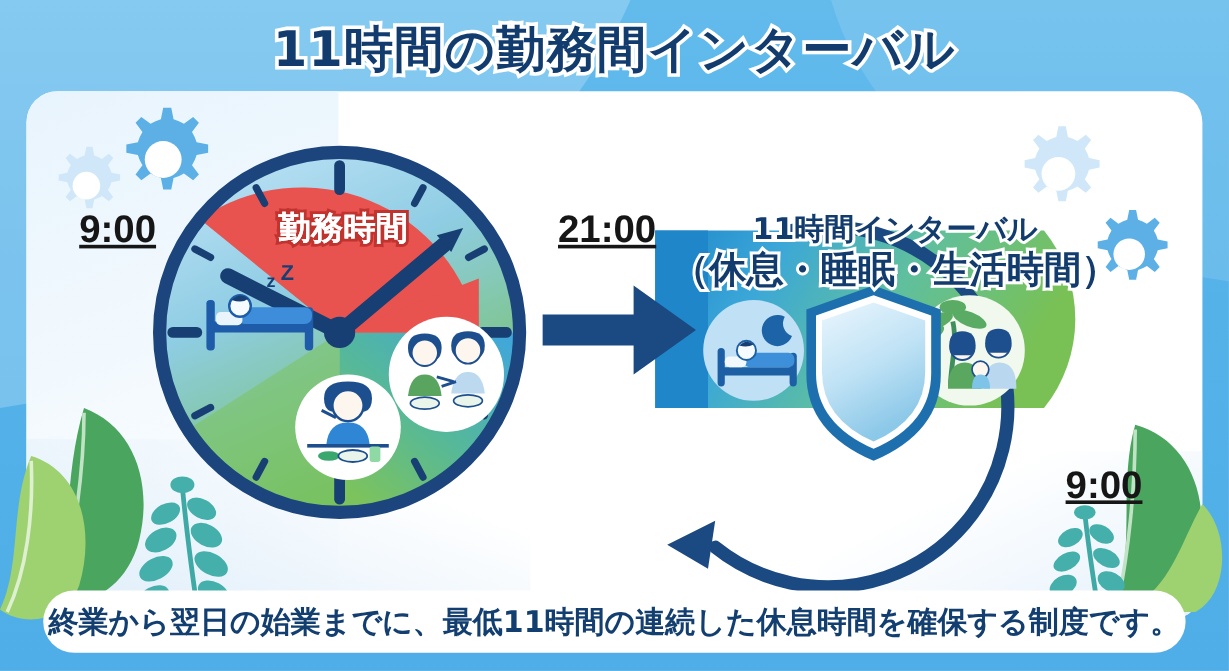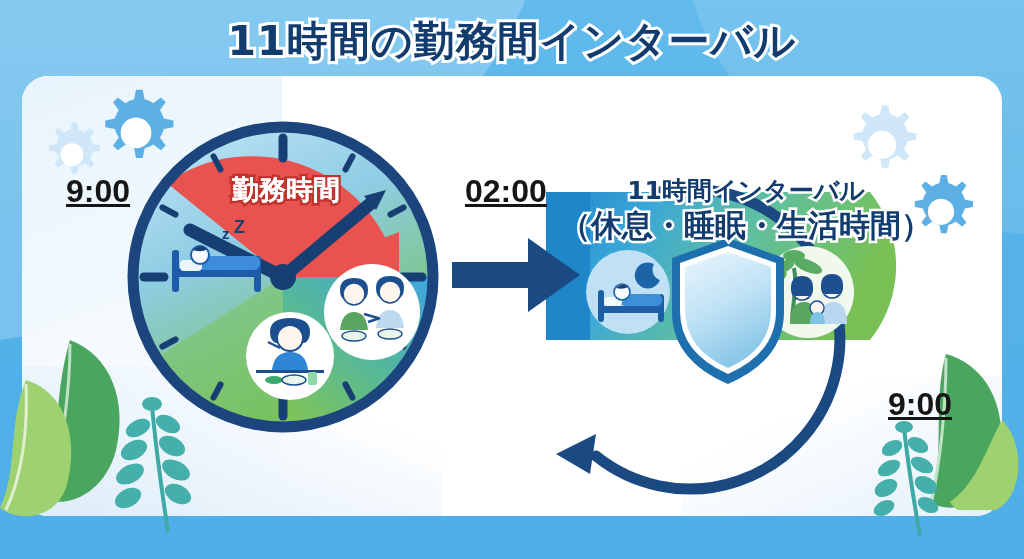--- a/index.html
+++ b/index.html
@@ -235,21 +235,21 @@
       <ellipse cx="66" cy="70" rx="12" ry="5" fill="#e9f5ea" stroke="#1d4f8f" stroke-width="1.4"></ellipse>
       <path d="M40 50 l14 4" stroke="#1d4f8f" stroke-width="2.4"></path>
       <path d="M44 58 l12 -4" stroke="#1d4f8f" stroke-width="2.4"></path>
     </g>
   </svg>
 
   <div class="worklabel">勤務時間</div>
   <div class="worklabel-f">勤務時間</div>
 
   <div class="tlabel" id="lbl-9-left">9:00</div>
-  <div class="tlabel" id="lbl-22">02:00</div>
+  <div class="tlabel" id="lbl-22">21:00</div>
   <div class="tlabel" id="lbl-9-right">9:00</div>
 
   <svg class="big-arrow" viewBox="0 0 130 86">
     <path d="M0 30 L76 30 L76 6 L128 43 L76 80 L76 56 L0 56 Z" fill="#1b4a82"></path>
   </svg>
 
   <svg class="rpanel" viewBox="0 0 420 400">
     <defs>
       <linearGradient id="bandgrad" x1="0" y1="0" x2="1" y2="0.25">
         <stop offset="0%" stop-color="#1e86c9"></stop>
@@ -317,14 +317,17 @@
   </div>
   <div class="rtitle">
     <div>11時間インターバル</div>
     <div class="l2">（休息・睡眠・生活時間）</div>
   </div>
 
 
   <div class="title-shadow">11時間の勤務間インターバル</div>
   <div class="title">11時間の勤務間インターバル</div>
 
+  <div class="caption">
+    <span>終業から翌日の始業までに、最低11時間の連続した休息時間を確保する制度です。</span>
+  </div>
 
 </div>
 
 </body></html>

